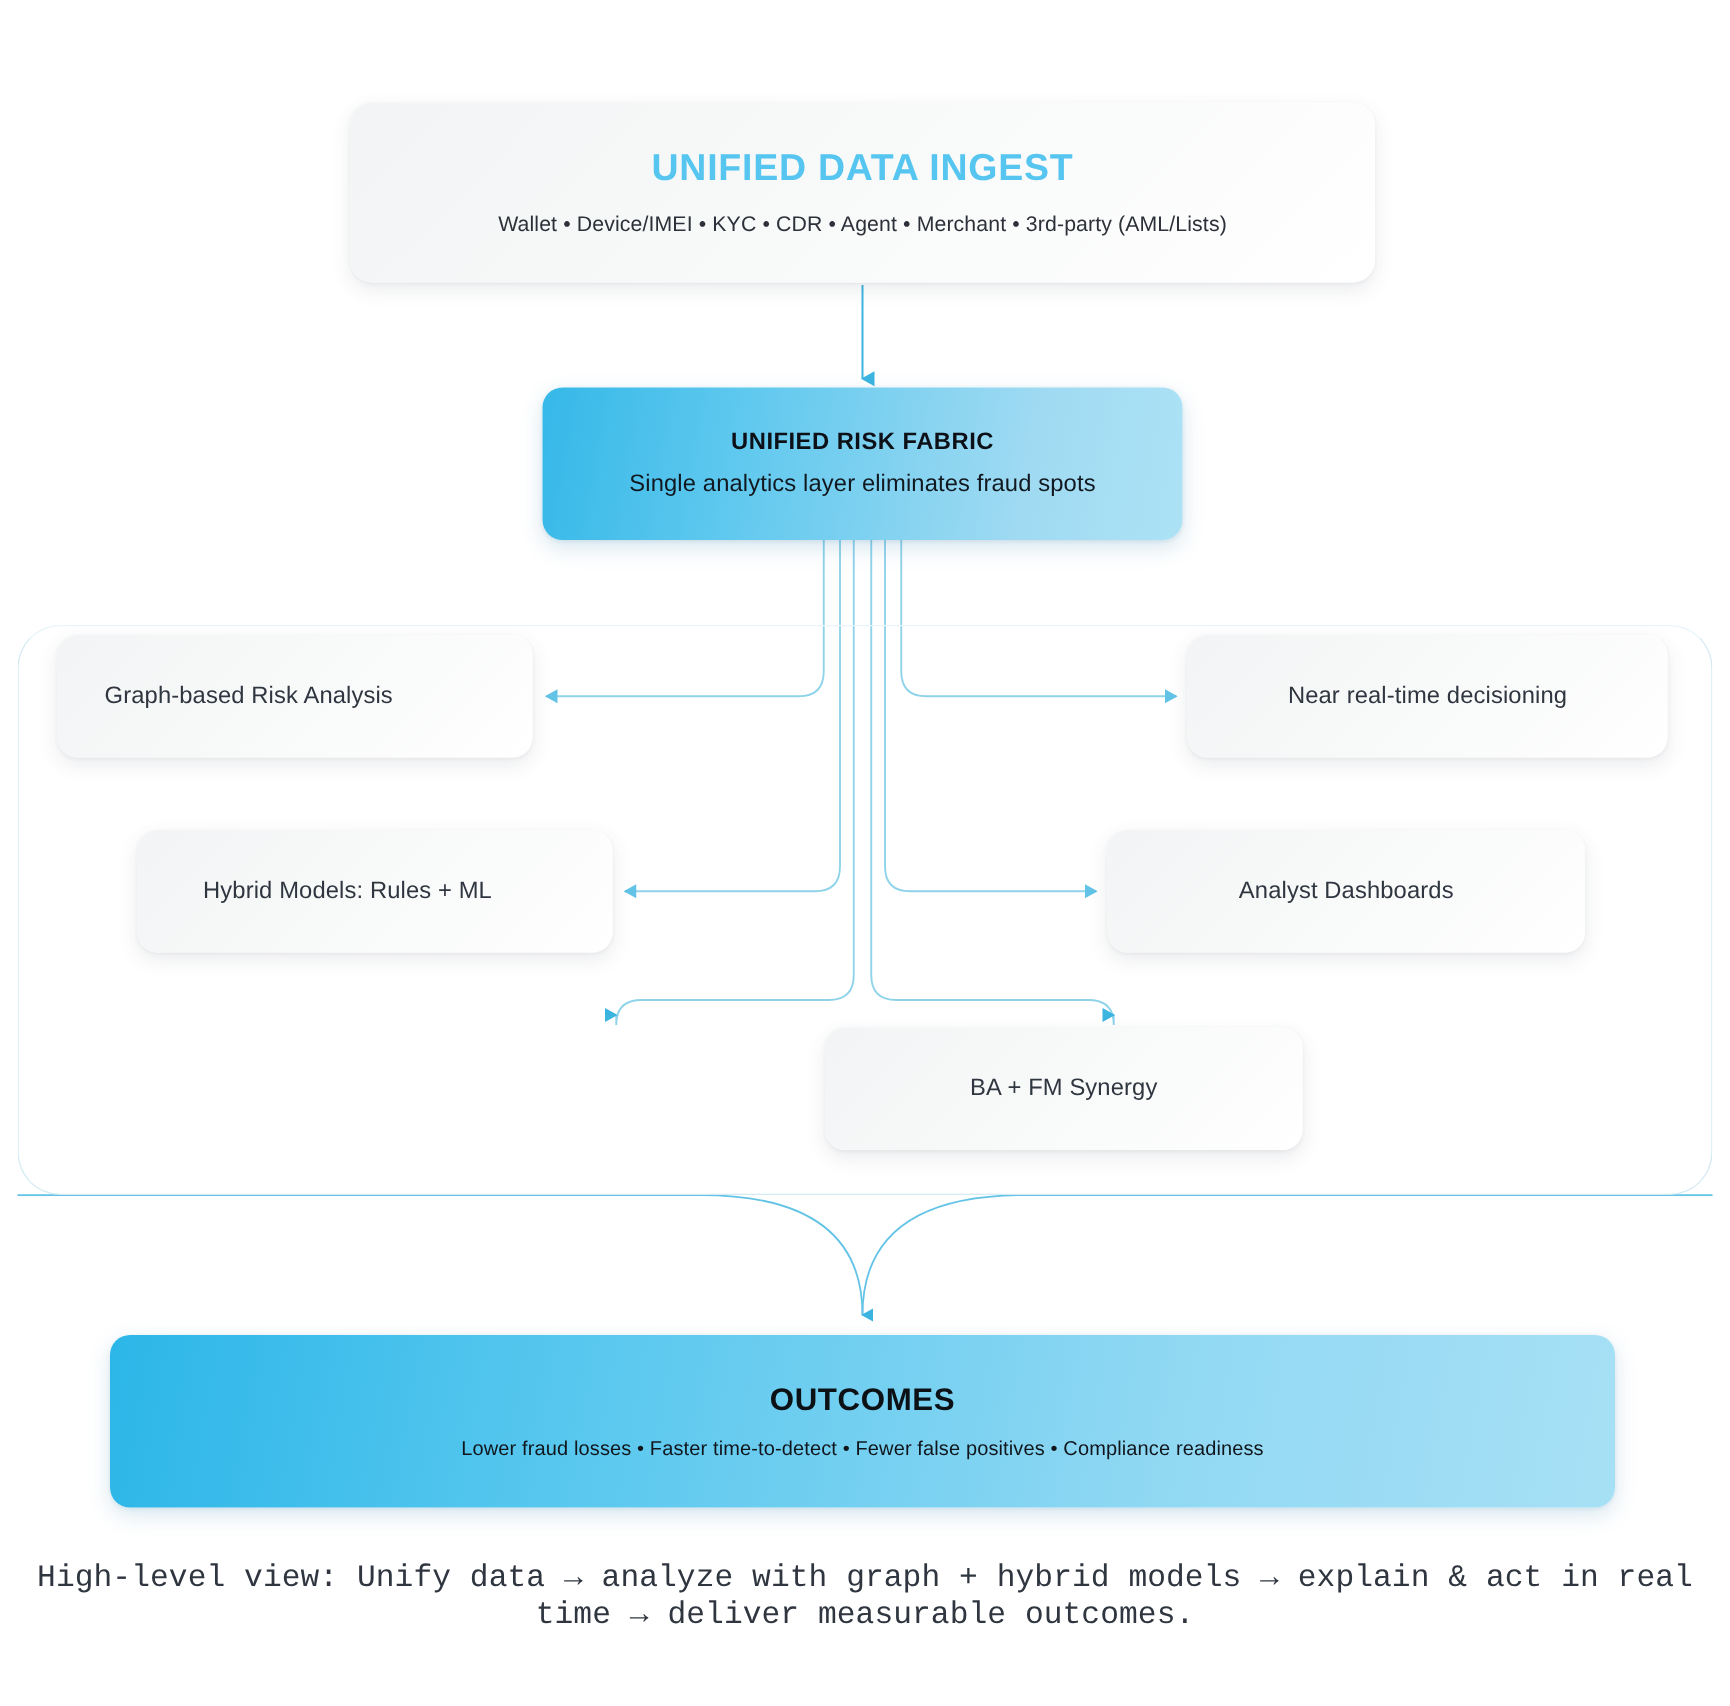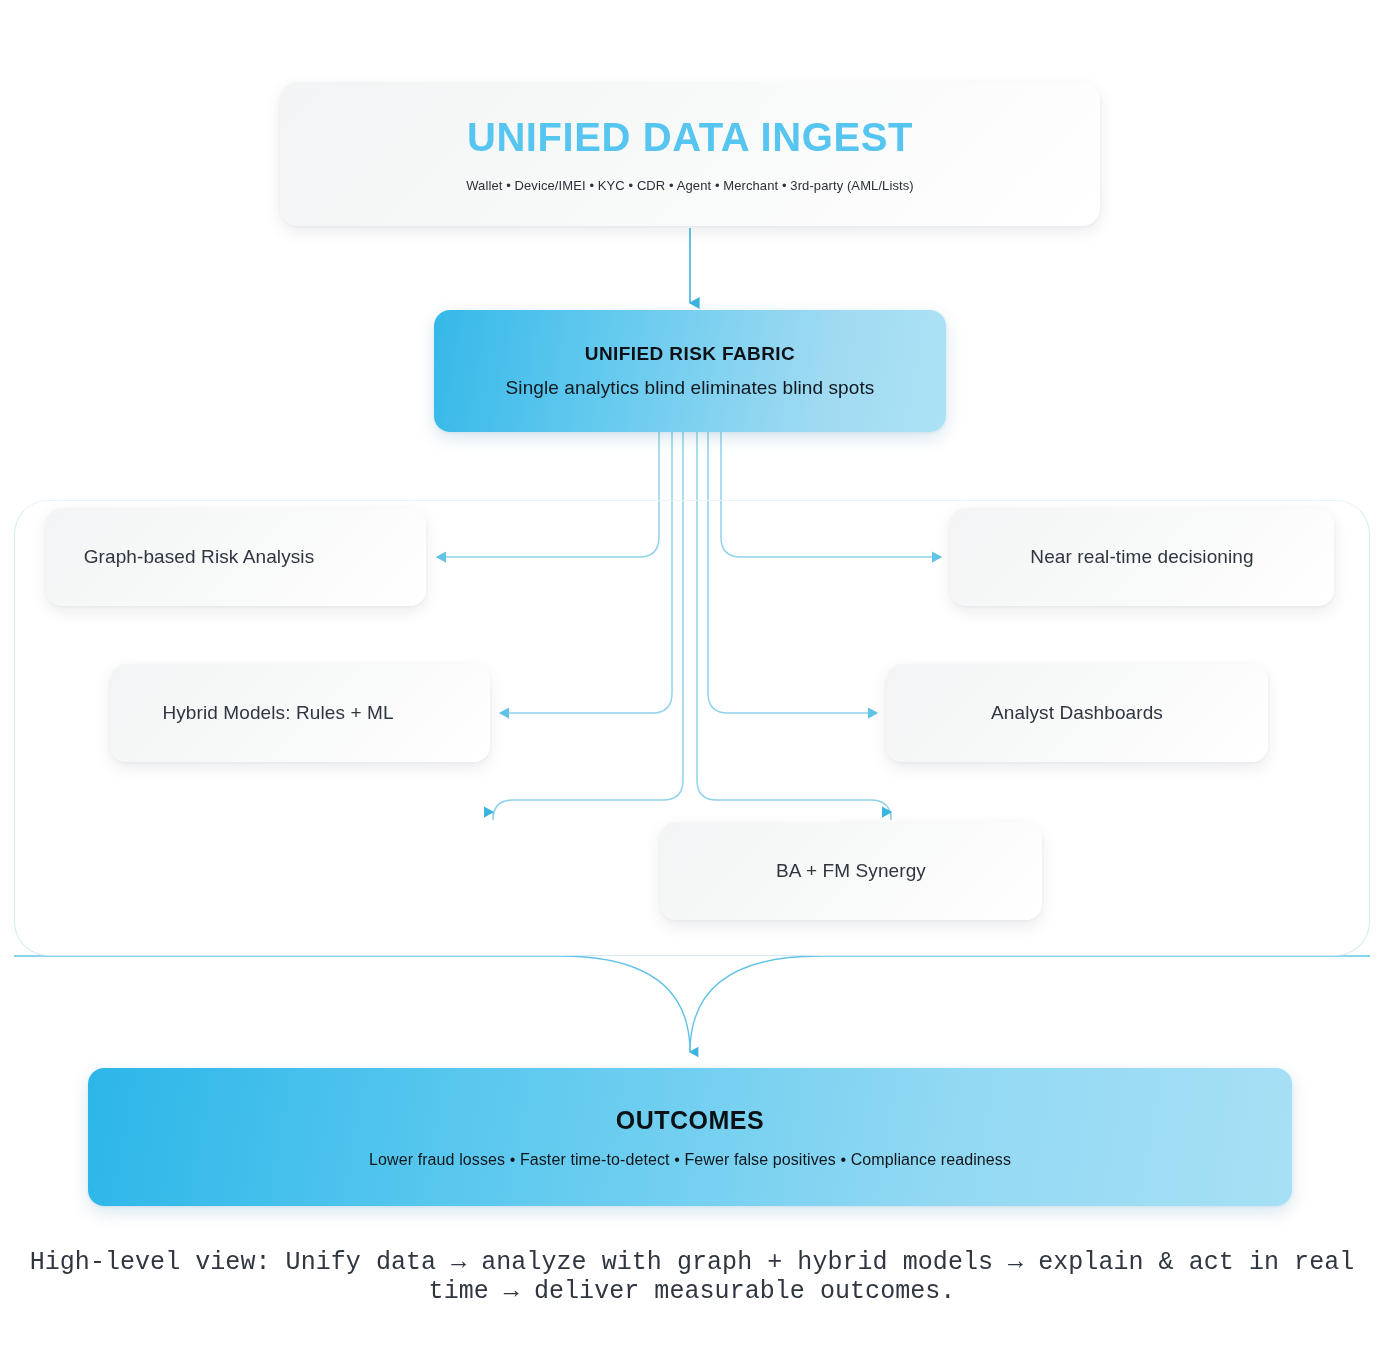--- a/index.html
+++ b/index.html
@@ -56,28 +56,28 @@
   
   #node-ingest {
     left: 280px;
     top: 82px;
     width: 820px;
     height: 144px;
     border-radius: 18px;
     padding: 0 28px;
   }
   #node-ingest .headline {
-    font-size: 40px;
+    font-size: 30px;
     font-weight: 800;
     letter-spacing: 0.6px;
     color: #56c5ef;
     margin-bottom: 18px;
   }
   #node-ingest .subline {
-    font-size: 13px;
+    font-size: 17px;
     font-weight: 400;
     color: #2c3038;
     letter-spacing: 0.1px;
   }
 
   
   #node-fabric {
     left: 434px;
     top: 310px;
     width: 512px;
@@ -207,21 +207,21 @@
 
   <div id="group-frame"></div>
 
   <div class="node plain" id="node-ingest">
     <div class="headline">UNIFIED DATA INGEST</div>
     <div class="subline">Wallet • Device/IMEI • KYC • CDR • Agent • Merchant • 3rd-party (AML/Lists)</div>
   </div>
 
   <div class="node accent" id="node-fabric">
     <div class="headline">UNIFIED RISK FABRIC</div>
-    <div class="subline">Single analytics blind eliminates blind spots</div>
+    <div class="subline">Single analytics layer eliminates fraud spots</div>
   </div>
 
   <div class="node plain" id="node-graph">
     <div class="branch">Graph-based Risk Analysis</div>
   </div>
 
   <div class="node plain" id="node-realtime">
     <div class="branch">Near real-time decisioning</div>
   </div>
 

